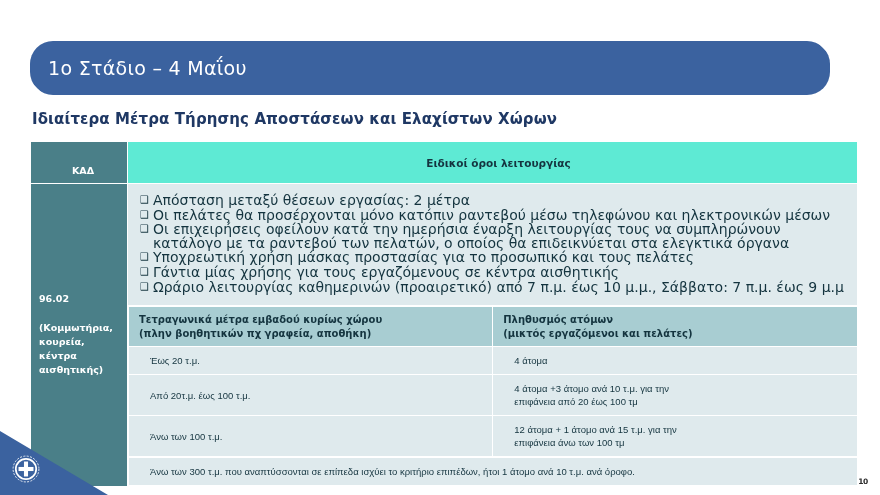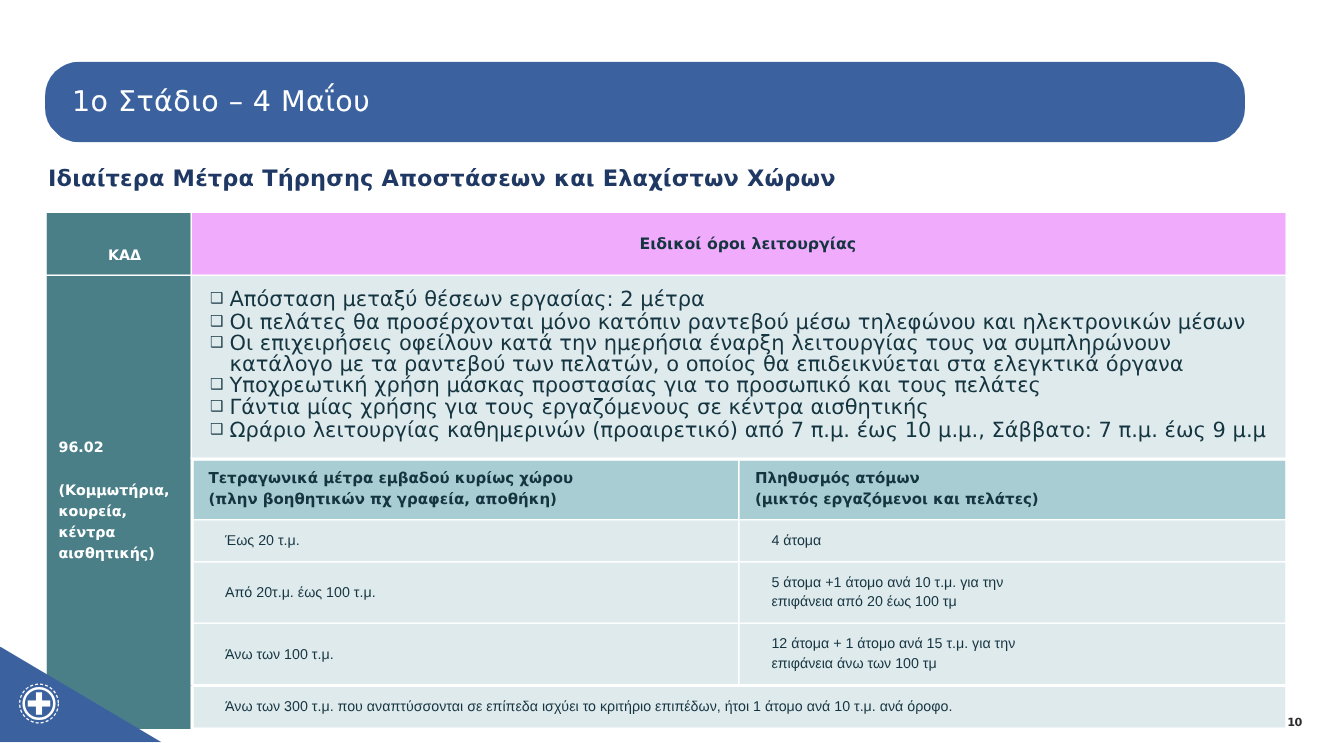--- a/index.html
+++ b/index.html
@@ -62,21 +62,21 @@
     width: 88px;
     background: #4a7f88;
     color: #ffffff;
     font-size: 9.5px;
     font-weight: bold;
     padding: 23px 0 7px 8px;
     vertical-align: middle;
     border: 1px solid #ffffff;
   }
   .terms-head {
-    background: #f0abfc;
+    background: #5eead4;
     color: #14343f;
     font-size: 10.5px;
     font-weight: bold;
     padding: 8px 0 8px 12px;
     vertical-align: middle;
     border: 1px solid #ffffff;
   }
 
   .kad-cell {
     background: #4a7f88;
@@ -229,21 +229,21 @@
             </tr>
             <tr>
               <td class="l">Έως 20 τ.μ.</td>
               <td>
                 <div>4 άτομα</div>
               </td>
             </tr>
             <tr>
               <td class="l">Από 20τ.μ. έως 100 τ.μ.</td>
               <td>
-                <div>5 άτομα +1 άτομο ανά 10 τ.μ. για την</div>
+                <div>4 άτομα +3 άτομο ανά 10 τ.μ. για την</div>
                 <div>επιφάνεια από 20 έως 100 τμ</div>
               </td>
             </tr>
             <tr>
               <td class="l">Άνω των 100 τ.μ.</td>
               <td>
                 <div>12 άτομα + 1 άτομο ανά 15 τ.μ. για την</div>
                 <div>επιφάνεια άνω των 100 τμ</div>
               </td>
             </tr>

